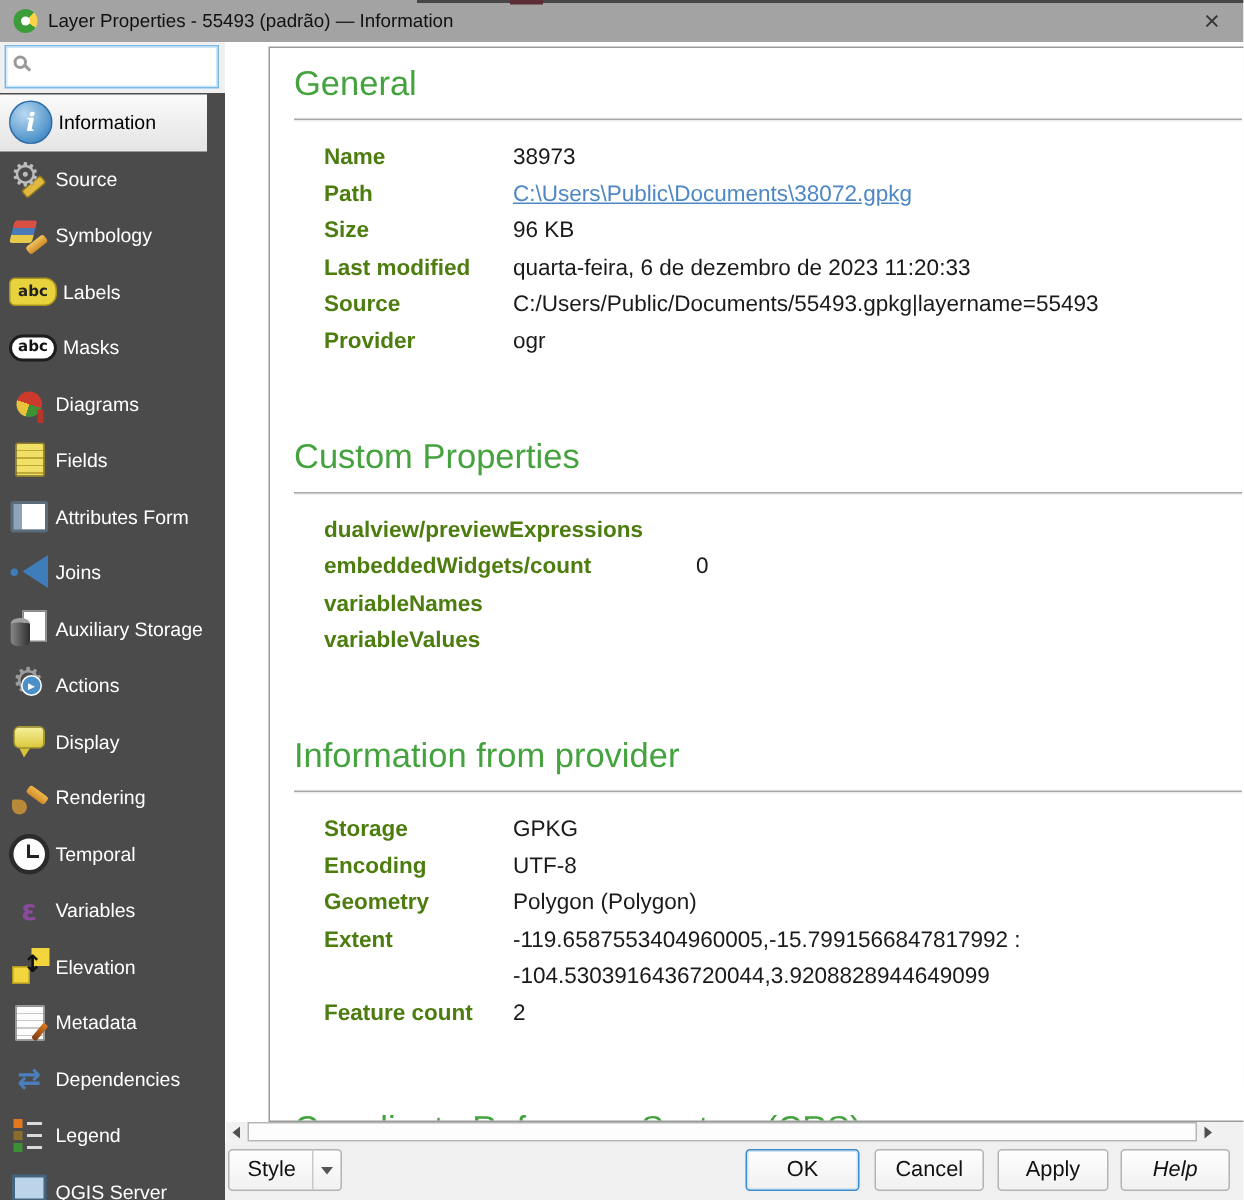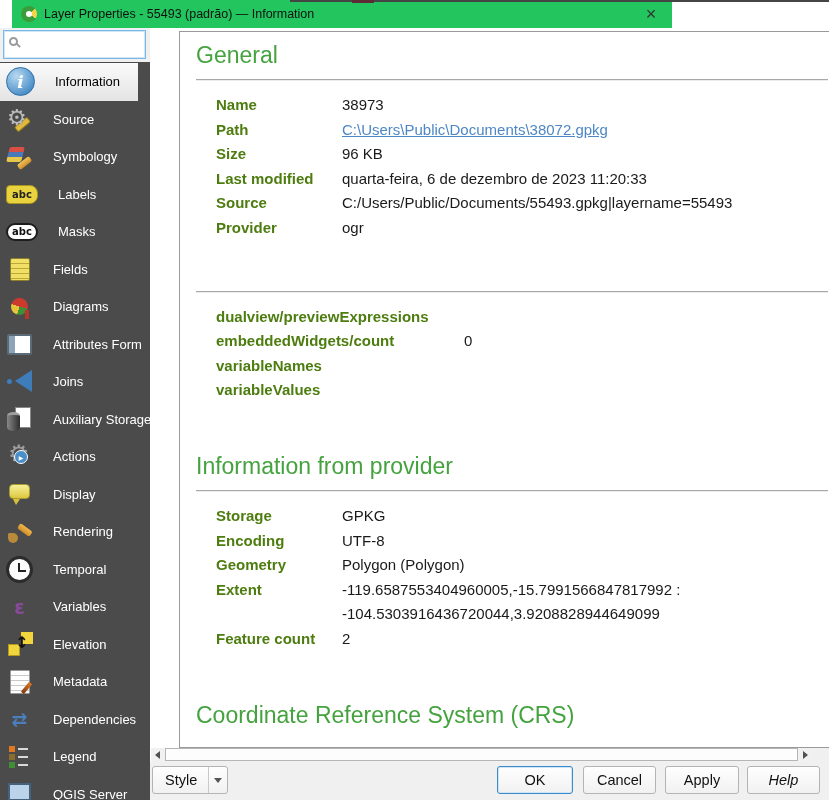--- a/index.html
+++ b/index.html
@@ -1,21 +1,21 @@
 <!DOCTYPE html>
 <html><head>
 <meta charset="utf-8">
 <style>
   * { margin:0; padding:0; box-sizing:border-box; }
   html,body { width:829px; height:800px; }
   body { position:relative; overflow:hidden; background:#fff;
          font-family:"Liberation Sans","DejaVu Sans",sans-serif; color:#1a1a1a; }
 
   
-  #titlebar { position:absolute; left:12px; top:0; width:660px; height:28px; background:#22c55e; }
+  #titlebar { position:absolute; left:0; top:0; width:829px; height:28px; background:#a3a3a3; }
   #top-artifact { position:absolute; left:278px; top:0; width:551px; height:2px; background:#454545; }
   #top-artifact-red { position:absolute; left:340px; top:0; width:22px; height:3px; background:#5c2b33; }
   #qgis-logo { position:absolute; left:9px; top:6px; width:16px; height:16px; border-radius:50%;
                background:conic-gradient(from 45deg,#f8d348 0 22%,#3a9d3a 22% 100%); }
   #qgis-logo::after { content:""; position:absolute; left:5px; top:5px; width:6px; height:6px;
                background:#fff; border-radius:50%; }
   #win-title { position:absolute; left:32px; top:7px; font-size:12.5px; color:#111; }
   #close-btn { position:absolute; right:8px; top:2px; width:26px; height:24px; text-align:center;
                font-size:18px; line-height:24px; color:#333; cursor:default; }
 
@@ -23,21 +23,21 @@
   #sidebar-top { position:absolute; left:0; top:28px; width:150px; height:34px; background:#f0f0f0; }
   .search { position:absolute; left:3px; top:2px; width:143px; height:29px; border:1px solid #7ab8e8;
             box-shadow:0 0 0 1px #cfe6f7 inset; background:#fff; padding-left:24px; font-size:13px; outline:none; }
   .search-glyph { position:absolute; left:9px; top:9px; width:9px; height:9px;
             border:2px solid #9a9a9a; border-radius:50%; }
   .search-glyph::after { content:""; position:absolute; width:6px; height:2px; background:#9a9a9a;
             transform:rotate(45deg); right:-5px; bottom:-2px; }
 
   #side-panel { position:absolute; left:0; top:62px; width:150px; height:738px; background:#4b4b4b; overflow:hidden; }
   #side-items { position:absolute; left:0; top:1px; width:138px; }
-  .side-item { display:flex; align-items:center; height:37.5px; padding-left:6px; gap:20px; }
+  .side-item { display:flex; align-items:center; height:37.5px; padding-left:6px; gap:4px; }
   .side-item .side-label { font-size:13px; color:#fff; white-space:nowrap; }
   .side-item.selected { background:linear-gradient(#fafafa,#e4e4e4); }
   .side-item.selected .side-label { color:#000; }
 
   #side-scrollbar { position:absolute; right:0; top:34px; width:12px; height:690px; background:#f0f0f0; }
   .sarrow { position:absolute; left:0; width:12px; height:13px; background:#f0f0f0; }
   .sarrow::after { content:""; position:absolute; left:3px; }
   #side-up::after { top:4px; border-left:3px solid transparent; border-right:3px solid transparent; border-bottom:5px solid #555; }
   #side-down { bottom:0; }
   #side-down::after { top:4px; border-left:3px solid transparent; border-right:3px solid transparent; border-top:5px solid #555; }
@@ -190,26 +190,26 @@
       </div>
       <div class="side-item">
         <span class="icon labels-icon"></span>
         <span class="side-label">Labels</span>
       </div>
       <div class="side-item">
         <span class="icon masks-icon"></span>
         <span class="side-label">Masks</span>
       </div>
       <div class="side-item">
+        <span class="icon diagrams-icon"></span>
+        <span class="side-label">Diagrams</span>
+      </div>
+      <div class="side-item">
         <span class="icon fields-icon"></span>
         <span class="side-label">Fields</span>
-      </div>
-      <div class="side-item">
-        <span class="icon diagrams-icon"></span>
-        <span class="side-label">Diagrams</span>
       </div>
       <div class="side-item">
         <span class="icon attributes-form-icon"></span>
         <span class="side-label">Attributes Form</span>
       </div>
       <div class="side-item">
         <span class="icon joins-icon"></span>
         <span class="side-label">Joins</span>
       </div>
       <div class="side-item">
@@ -293,20 +293,21 @@
             <div class="pvalue">C:/Users/Public/Documents/55493.gpkg|layername=55493</div>
           </div>
           <div class="prow">
             <div class="plabel">Provider</div>
             <div class="pvalue">ogr</div>
           </div>
         </div>
     </div>
 
     <div class="section" data-section="custom_properties">
+      <h2 class="sect-title">Custom Properties</h2>
       <div class="rule"></div>
       <div class="rows">
           <div class="prow">
             <div class="plabel">dualview/previewExpressions</div>
             <div class="pvalue"></div>
           </div>
           <div class="prow">
             <div class="plabel">embeddedWidgets/count</div>
             <div class="pvalue">0</div>
           </div>

